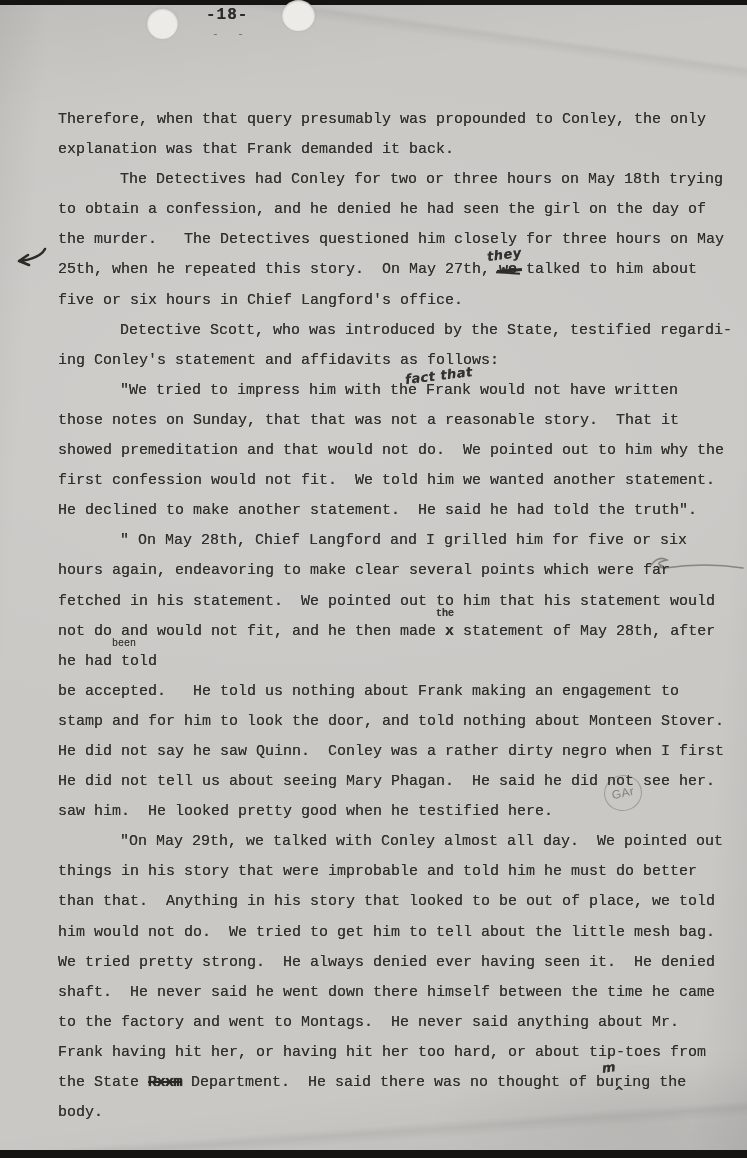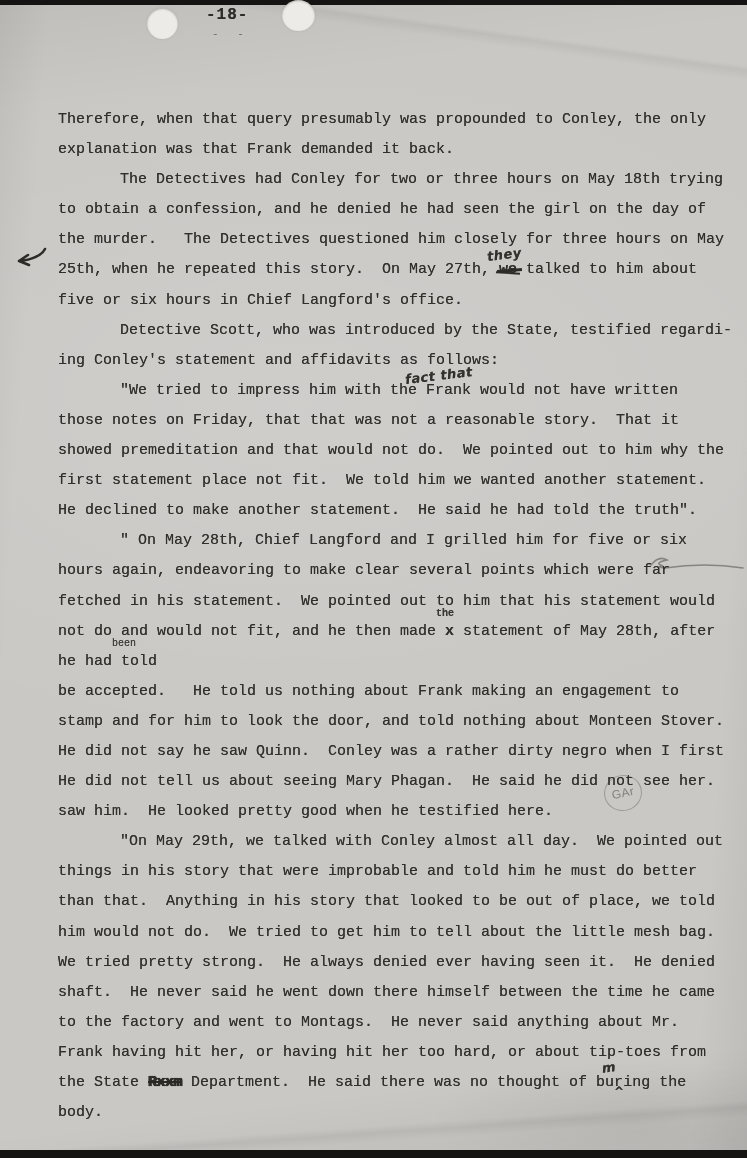--- a/index.html
+++ b/index.html
@@ -24,21 +24,21 @@
   .pagenum{position:absolute;left:206px;top:6px;font-size:16px;font-weight:bold;letter-spacing:1px;color:#2d2b29;text-shadow:0 0 0.6px rgba(45,43,41,0.7);}
   .undermark{position:absolute;left:212px;top:28px;font-size:11px;color:#56534f;letter-spacing:6px;opacity:0.8;}
   .text-block{position:absolute;left:58px;top:105px;width:685px;color:#312f2c;font-size:15px;text-shadow:0 0 0.6px rgba(49,47,44,0.75);}
   .line{height:30.1px;line-height:30.1px;white-space:pre;}
   .line.indent{padding-left:62px;}
   .seg{position:relative;white-space:pre;}
   .seg.xmark{font-weight:bold;}
   .seg.strike{font-weight:bold;}
   .seg.strike::before{content:"";position:absolute;left:-2px;right:-5px;top:46%;height:3px;background:#2e2c29;transform:rotate(-5deg);}
   .seg.strike::after{content:"";position:absolute;left:-3px;right:-3px;top:62%;height:1.5px;background:#2e2c29;transform:rotate(3deg);}
-  .seg.blot{font-weight:bold;letter-spacing:-0.5px;text-shadow:0 0 1px #25231f,0.6px 0 0 #25231f,-0.6px 0 0 #25231f;}
+  .seg.blot{font-weight:normal;letter-spacing:-0.5px;text-shadow:0 0 1px #25231f,0.6px 0 0 #25231f,-0.6px 0 0 #25231f;}
   .seg.blot::before{content:"";position:absolute;left:0;right:2px;top:40%;height:2px;background:#2a2824;}
   .above{position:absolute;white-space:nowrap;line-height:1;}
   .above.hand{top:-13px;left:-12px;font-family:"DejaVu Sans",sans-serif;font-style:italic;font-weight:bold;font-size:13px;color:#33312d;transform:rotate(-7deg);letter-spacing:0.5px;}
   .above.typed{top:-14px;left:-9px;font-size:10px;color:#3a3834;text-shadow:0 0 0.5px rgba(58,56,52,0.7);}
   .below.hand{position:absolute;left:0px;top:12px;font-family:"DejaVu Sans",sans-serif;font-size:12px;font-weight:bold;color:#33312d;line-height:1;}
   .stamp{position:absolute;left:604px;top:775px;width:36px;height:34px;border:1.5px solid rgba(105,100,94,0.45);border-radius:50%;display:flex;align-items:center;justify-content:center;transform:rotate(-12deg);}
   .stamp span{font-family:"Liberation Sans",sans-serif;font-size:12px;color:rgba(95,90,84,0.65);letter-spacing:0.5px;}
   .mark-svg{position:absolute;}
   .margin-arrow{left:12px;top:246px;width:36px;height:24px;}
   .pencil-scribble{left:645px;top:551px;width:100px;height:28px;}
@@ -72,23 +72,23 @@
       <div class="line"><span class="seg plain">Therefore, when that query presumably was propounded to Conley, the only</span></div>
       <div class="line"><span class="seg plain">explanation was that Frank demanded it back.</span></div>
       <div class="line indent"><span class="seg plain">The Detectives had Conley for two or three hours on May 18th trying</span></div>
       <div class="line"><span class="seg plain">to obtain a confession, and he denied he had seen the girl on the day of</span></div>
       <div class="line"><span class="seg plain">the murder.   The Detectives questioned him closely for three hours on May</span></div>
       <div class="line"><span class="seg plain">25th, when he repeated this story.  On May 27th, </span><span class="seg strike">we<span class="above hand">they</span></span><span class="seg plain"> talked to him about</span></div>
       <div class="line"><span class="seg plain">five or six hours in Chief Langford's office.</span></div>
       <div class="line indent"><span class="seg plain">Detective Scott, who was introduced by the State, testified regardi-</span></div>
       <div class="line"><span class="seg plain">ing Conley's statement and affidavits as follows:</span></div>
       <div class="line indent"><span class="seg plain">"We tried to impress him with the</span><span class="seg plain"> Frank<span class="above hand">fact that</span></span><span class="seg plain"> would not have written</span></div>
-      <div class="line"><span class="seg plain">those notes on Friday, that that was not a reasonable story.  That it</span></div>
+      <div class="line"><span class="seg plain">those notes on Sunday, that that was not a reasonable story.  That it</span></div>
       <div class="line"><span class="seg plain">showed premeditation and that would not do.  We pointed out to him why the</span></div>
-      <div class="line"><span class="seg plain">first statement place not fit.  We told him we wanted another statement.</span></div>
+      <div class="line"><span class="seg plain">first confession would not fit.  We told him we wanted another statement.</span></div>
       <div class="line"><span class="seg plain">He declined to make another statement.  He said he had told the truth".</span></div>
       <div class="line indent"><span class="seg plain">" On May 28th, Chief Langford and I grilled him for five or six</span></div>
       <div class="line"><span class="seg plain">hours again, endeavoring to make clear several points which were far</span></div>
       <div class="line"><span class="seg plain">fetched in his statement.  We pointed out to him that his statement would</span></div>
       <div class="line"><span class="seg plain">not do and would not fit, and he then made </span><span class="seg xmark">x<span class="above typed">the</span></span><span class="seg plain"> statement of May 28th, after</span></div>
       <div class="line"><span class="seg plain">he had </span><span class="seg plain">told<span class="above typed">been</span></span></div>
       <div class="line"><span class="seg plain">be accepted.   He told us nothing about Frank making an engagement to</span></div>
       <div class="line"><span class="seg plain">stamp and for him to look the door, and told nothing about Monteen Stover.</span></div>
       <div class="line"><span class="seg plain">He did not say he saw Quinn.  Conley was a rather dirty negro when I first</span></div>
       <div class="line"><span class="seg plain">He did not tell us about seeing Mary Phagan.  He said he did not see her.</span></div>

